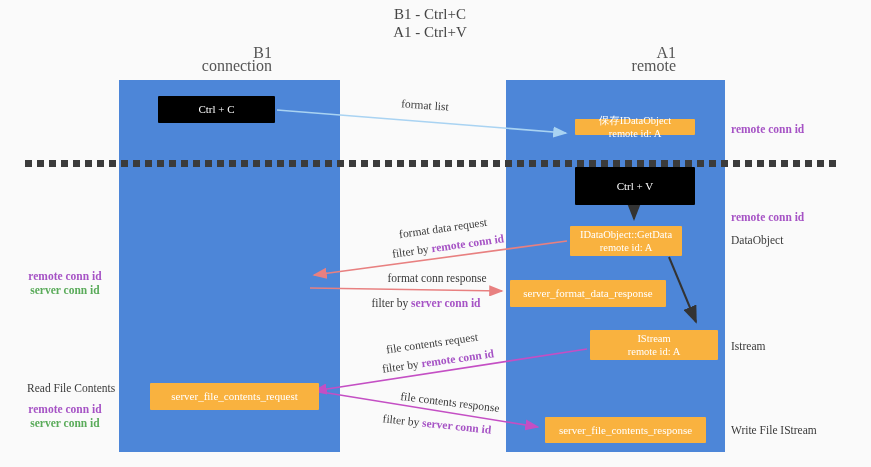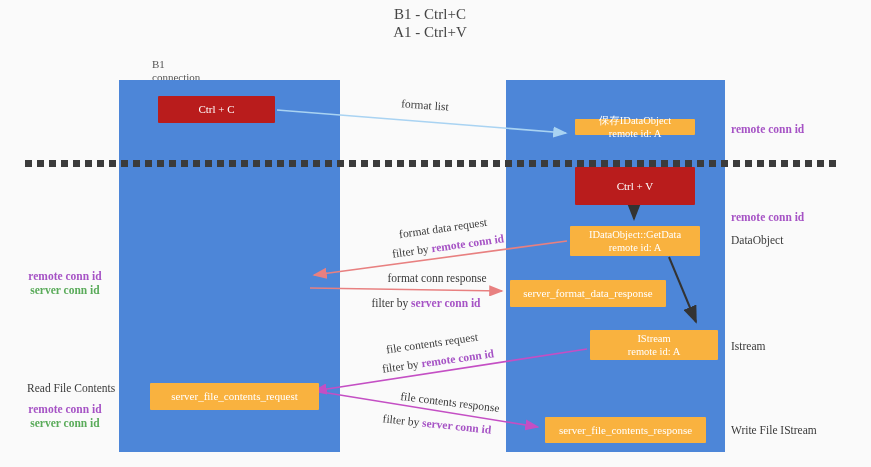--- a/index.html
+++ b/index.html
@@ -2,31 +2,31 @@
 <html><head>
 <meta charset="utf-8">
 <style>
   html,body{margin:0;padding:0;background:#fafafa;}
   .canvas{
     position:relative;width:871px;height:467px;background:#fafafa;overflow:hidden;
     font-family:Liberation Serif, serif;color:#3a3a3a;
   }
   .title{position:absolute;left:300px;top:5px;width:260px;text-align:center;
          font-size:15px;line-height:18px;color:#444;}
-  .col-header{position:absolute;width:120px;text-align:left;font-size:11px;
-              line-height:13px;color:#555;top:58px;}
+  .col-header{position:absolute;width:120px;text-align:right;font-size:16px;
+              line-height:13px;color:#555;top:46px;}
   .lifeline{position:absolute;top:80px;height:372px;background:#4d86d8;}
   .dashline{position:absolute;left:25px;top:160px;width:813px;height:7px;
             background:repeating-linear-gradient(90deg,#3b3b3b 0 7px,rgba(0,0,0,0) 7px 12px);
             z-index:3;}
   .arrows{position:absolute;left:0;top:0;z-index:4;pointer-events:none;}
   .box{position:absolute;display:flex;flex-direction:column;align-items:center;
        justify-content:center;color:#fff;text-align:center;z-index:5;
        font-size:11px;line-height:13px;border-radius:1px;}
-  .green{background:#b91c1c;}
+  .green{background:#000000;}
   .orange{background:#f9b23f;}
   .box .l2{font-size:10.5px;}
   .alabel{position:absolute;white-space:nowrap;font-size:11.5px;color:#3a3a3a;z-index:6;}
   .r0  {transform:translate(-50%,-50%);}
   .r4  {transform:translate(-50%,-50%) rotate(4deg);}
   .r6  {transform:translate(-50%,-50%) rotate(6deg);}
   .r7  {transform:translate(-50%,-50%) rotate(7deg);}
   .rn8 {transform:translate(-50%,-50%) rotate(-8deg);}
   .purple{color:#a653c5;font-weight:bold;}
   .greentx{color:#5aab5a;font-weight:bold;}
@@ -41,20 +41,24 @@
 <div class="canvas">
 
   <div class="title">
     <div>B1 - Ctrl+C</div>
     <div>A1 - Ctrl+V</div>
   </div>
 
   <div class="col-header" style="left:152px;">
     <div>B1</div>
     <div>connection</div>
+  </div>
+  <div class="col-header" style="left:556px;">
+    <div>A1</div>
+    <div>remote</div>
   </div>
 
   <div class="lifeline" style="left:119px;width:221px;"></div>
   <div class="lifeline" style="left:506px;width:219px;"></div>
 
   <div class="dashline"></div>
 
   <svg class="arrows" width="871" height="467">
     <defs>
       <marker id="m-blue" markerWidth="9" markerHeight="7" refX="8" refY="3.5" orient="auto">
@@ -85,21 +89,21 @@
 
   <div class="box orange" style="left:575px;top:119px;width:120px;height:16px;">
     <div class="l2">保存IDataObject</div>
     <div class="l2">remote id: A</div>
   </div>
 
   <div class="box green" style="left:575px;top:167px;width:120px;height:38px;">
     <div>Ctrl + V</div>
   </div>
 
-  <div class="box orange" style="left:570px;top:226px;width:130px;height:30px;">
+  <div class="box orange" style="left:570px;top:226px;width:112px;height:30px;">
     <div class="l2">IDataObject::GetData</div>
     <div class="l2">remote id: A</div>
   </div>
 
 
   <div class="box orange" style="left:510px;top:280px;width:156px;height:27px;">
     <div>server_format_data_response</div>
   </div>
 
   <div class="box orange" style="left:590px;top:330px;width:128px;height:30px;">

